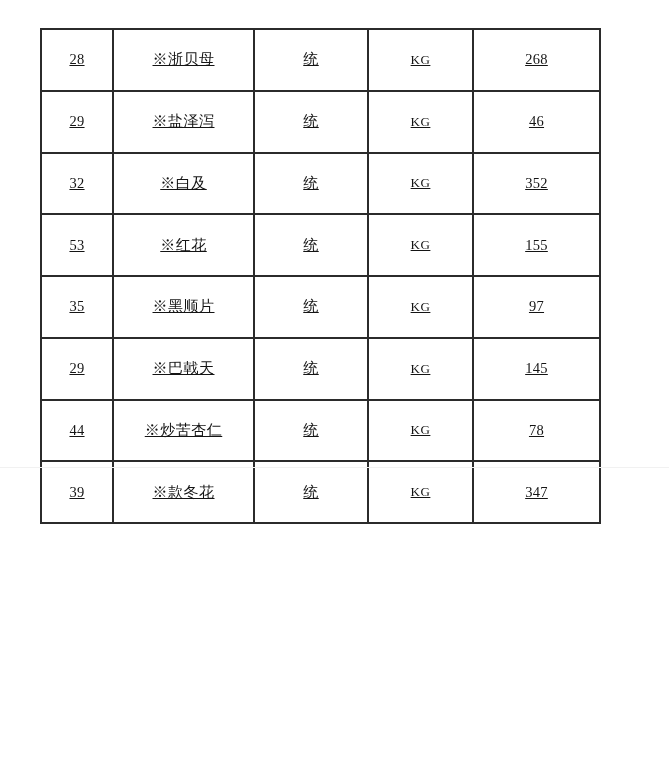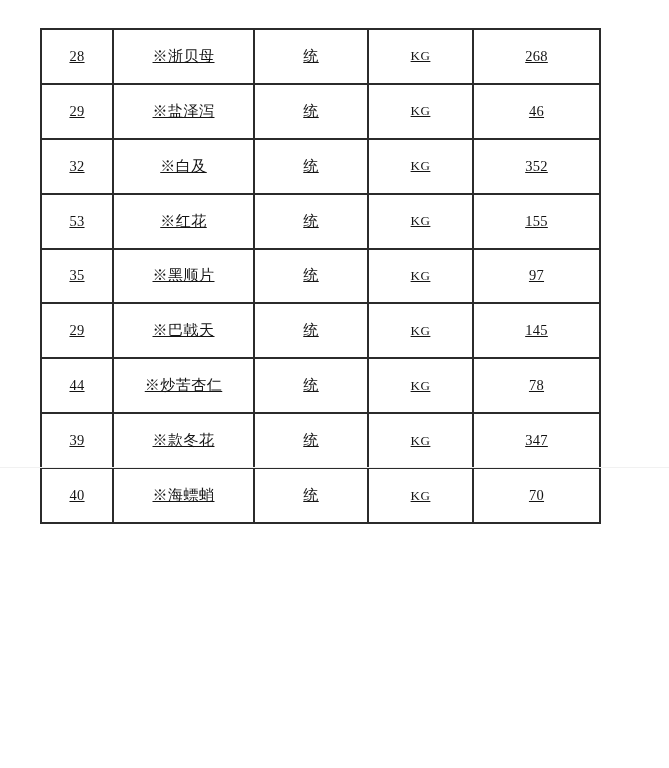--- a/index.html
+++ b/index.html
@@ -125,23 +125,16 @@
   </tr>
 
   <tr>
     <td class="num">39</td>
     <td class="name">※款冬花</td>
     <td class="grade">统</td>
     <td class="unit">KG</td>
     <td class="num">347</td>
   </tr>
 
-  <tr>
-    <td class="num">40</td>
-    <td class="name">※海螵蛸</td>
-    <td class="grade">统</td>
-    <td class="unit">KG</td>
-    <td class="num">70</td>
-  </tr>
 </tbody>
 </table>
 
 <div class="scan-artifact"></div>
 
 </body></html>

